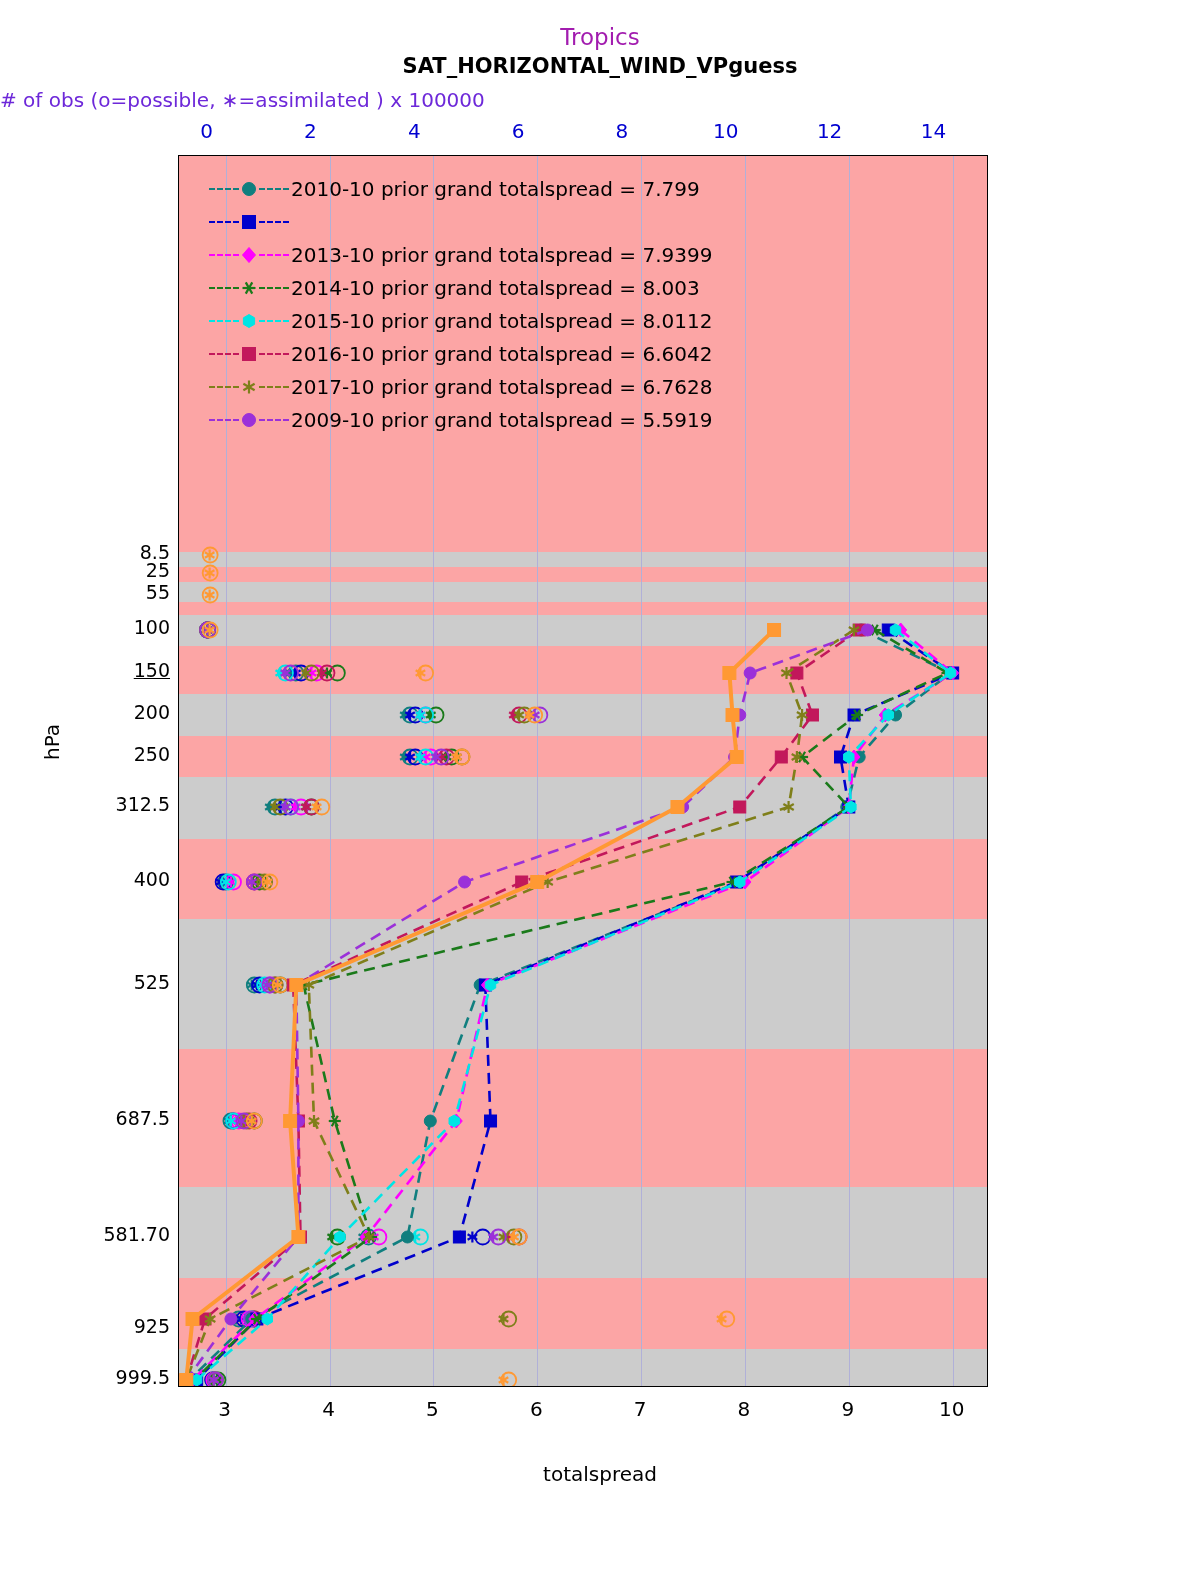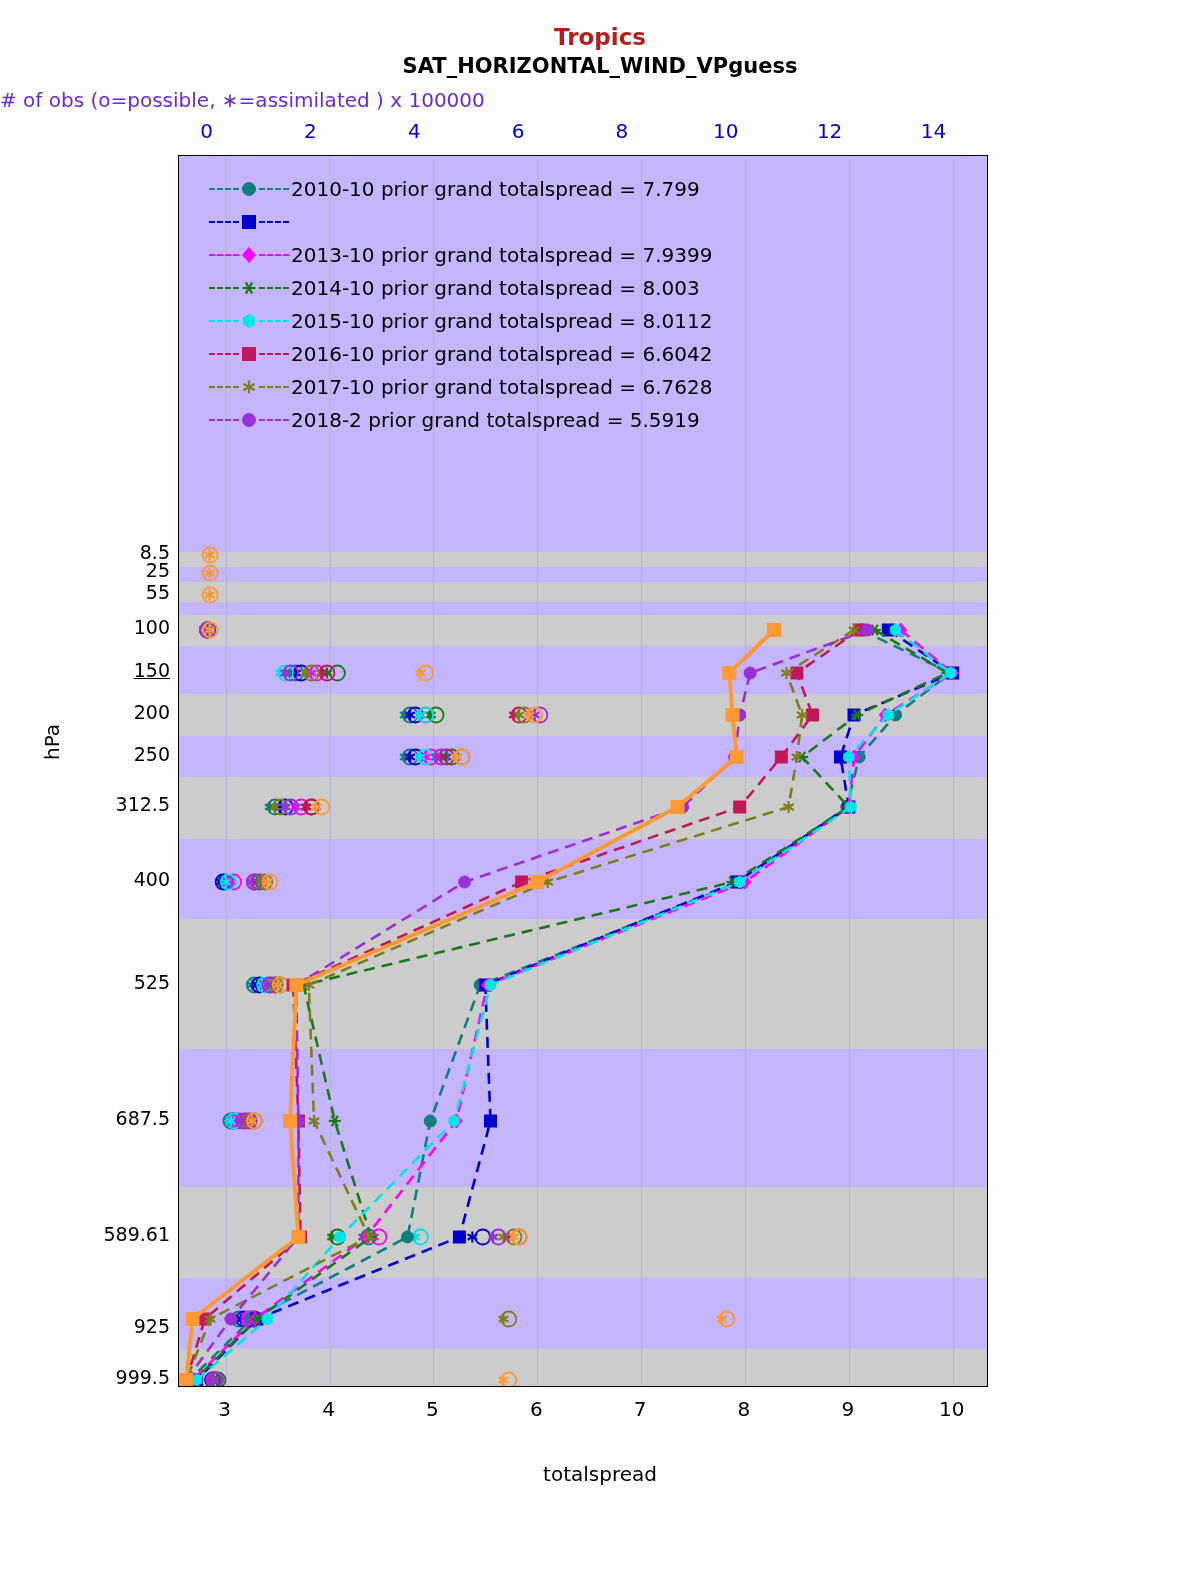--- a/index.html
+++ b/index.html
@@ -22,22 +22,22 @@
   
   .title-block {
     position: absolute;
     top: 22px;
     left: 0;
     width: 1200px;
     text-align: center;
   }
   .title-line1 {
     font-size: 23px;
-    font-weight: bold;
-    color: #b91c1c;
+    font-weight: normal;
+    color: #a21caf;
     line-height: 30px;
   }
   .title-line2 {
     font-size: 21px;
     font-weight: bold;
     color: #000;
     line-height: 28px;
   }
   .top-axis-label {
     position: absolute;
@@ -51,21 +51,21 @@
 
   
   #plot {
     position: absolute;
     left: 178px;
     top: 155px;
     width: 810px;
     height: 1232px;
     border: 1.5px solid #000;
     box-sizing: border-box;
-    background: #c4b5fd;
+    background: #fca5a5;
     overflow: hidden;
   }
   .band {
     position: absolute;
     left: 0;
     width: 100%;
     background: #cccccc;
   }
   .vgrid {
     position: absolute;
@@ -247,21 +247,21 @@
       <div class="ytick-label" style="left: 60px; width: 110px; top: 743px;">250</div>
       <div class="tickmark-y" style="left: 178px; top: 756px;"></div>
       <div class="ytick-label" style="left: 60px; width: 110px; top: 793px;">312.5</div>
       <div class="tickmark-y" style="left: 178px; top: 806px;"></div>
       <div class="ytick-label" style="left: 60px; width: 110px; top: 868px;">400</div>
       <div class="tickmark-y" style="left: 178px; top: 881px;"></div>
       <div class="ytick-label" style="left: 60px; width: 110px; top: 971px;">525</div>
       <div class="tickmark-y" style="left: 178px; top: 984px;"></div>
       <div class="ytick-label" style="left: 60px; width: 110px; top: 1107px;">687.5</div>
       <div class="tickmark-y" style="left: 178px; top: 1120px;"></div>
-      <div class="ytick-label" style="left: 60px; width: 110px; top: 1223px;">589.61</div>
+      <div class="ytick-label" style="left: 60px; width: 110px; top: 1223px;">581.70</div>
       <div class="tickmark-y" style="left: 178px; top: 1236px;"></div>
       <div class="ytick-label" style="left: 60px; width: 110px; top: 1305px; margin-top: 10px;">925</div>
       <div class="tickmark-y" style="left: 178px; top: 1318px;"></div>
       <div class="ytick-label" style="left: 60px; width: 110px; top: 1366px;">999.5</div>
       <div class="tickmark-y" style="left: 178px; top: 1379px;"></div>
     </div>
 
   <div id="plot">
     <div id="bands">
         <div class="band" style="top: 396px; height: 15px;"></div>
@@ -1341,18 +1341,18 @@
         <div class="legend-row">
           <div class="legend-sample">
             <div class="lseg" style="left: 2px; width: 30px; border-top-color: rgb(155, 48, 217);"></div>
             <div class="lseg" style="left: 52px; width: 30px; border-top-color: rgb(155, 48, 217);"></div>
             <svg width="22" height="22" style="position: absolute; left: 31px; top: 4px;">
               <g>
                 <circle cx="11" cy="11" r="6.5" fill="#9b30d9" stroke="#9b30d9"></circle>
               </g>
             </svg>
           </div>
-          <div class="legend-text">2018-2 prior grand totalspread = 5.5919</div>
+          <div class="legend-text">2009-10 prior grand totalspread = 5.5919</div>
         </div>
       </div>
   </div>
 
 </div>
 
 </body></html>

